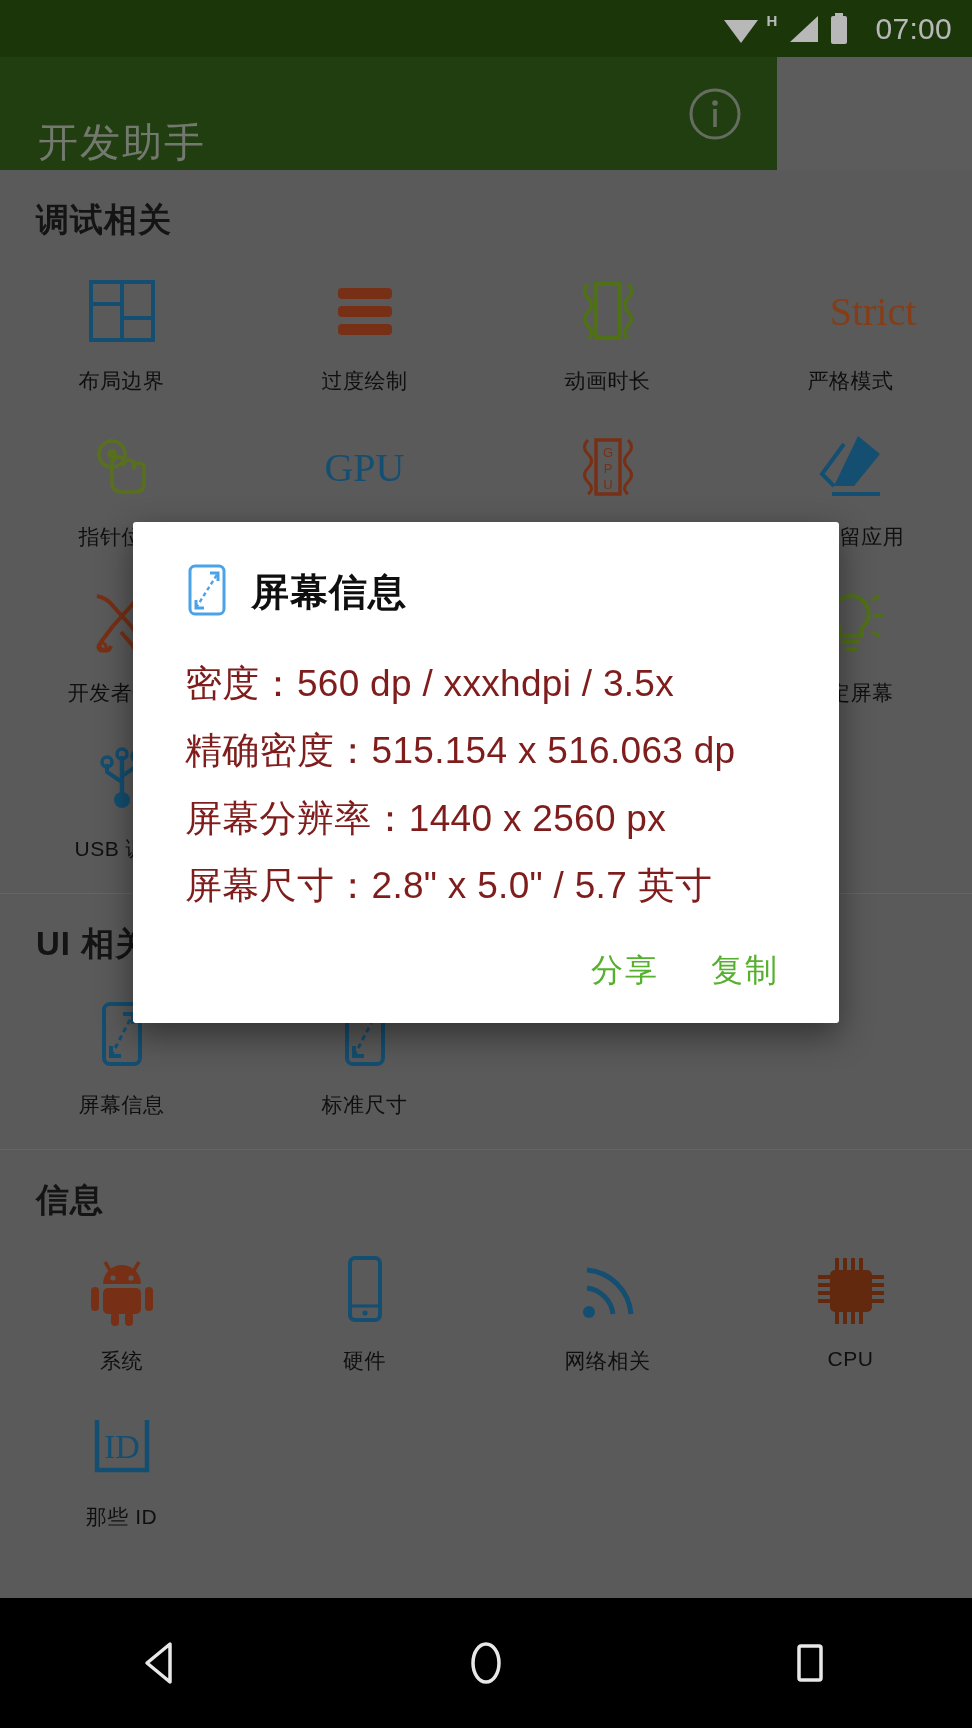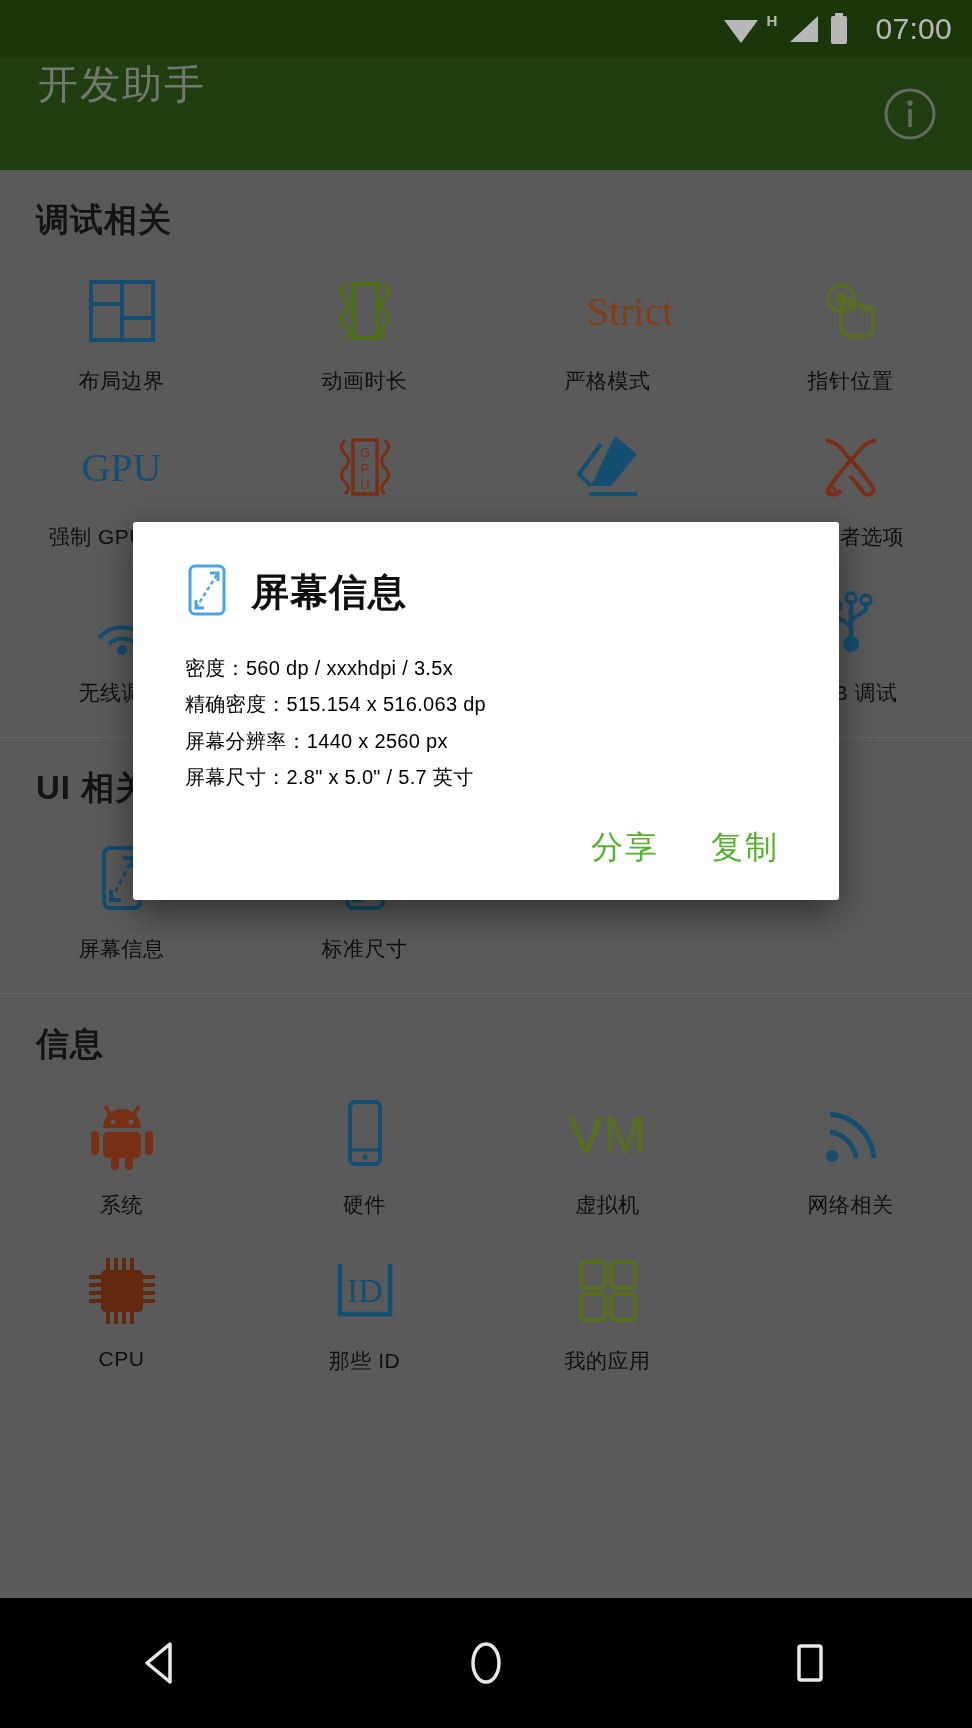--- a/index.html
+++ b/index.html
@@ -20,23 +20,23 @@
   }
   .sb-icon{ display:block; }
   .sb-clock{
     color:#ffffff; font-size:30px; letter-spacing:.3px;
     font-family:"Liberation Sans",sans-serif; margin-left:17px;
   }
   .sb-h{ color:#ffffff; font-size:15px; position:relative; top:-8px; left:-2px; font-weight:700;}
 
   
   .appbar{
-    position:absolute; top:57px; left:0; width:972px; height:113px;
+    position:absolute; top:57px; left:0; width:777px; height:113px;
     background:#2f5718;
-    display:flex; align-items:flex-start;
+    display:flex; align-items:flex-end;
   }
   .appbar-title{
     color:#a0a89a; font-size:40px; margin-left:38px; letter-spacing:2px;
   }
   .appbar-action{
     position:absolute; right:34px; top:50%; transform:translateY(-50%);
     width:56px; height:56px; display:flex; align-items:center; justify-content:center;
   }
 
   
@@ -74,21 +74,21 @@
   .dialog{
     position:absolute; left:133px; top:522px; width:706px;
     background:#ffffff; border-radius:3px;
     box-shadow:0 12px 34px rgba(0,0,0,.45);
     padding:42px 38px 16px 38px;
   }
   .dlg-head{ display:flex; align-items:center; gap:22px; margin-bottom:30px; padding-left:14px;}
   .dlg-title{ font-size:38px; font-weight:700; color:#0f0f0f; letter-spacing:1px; }
   .dlg-body{ padding-left:14px; }
   .dlg-row{
-    font-size:20px; color:#000000; line-height:1.82; white-space:nowrap;
+    font-size:37px; color:#7f1d1d; line-height:1.82; white-space:nowrap;
     letter-spacing:.3px;
   }
   .dlg-actions{
     display:flex; justify-content:flex-end; gap:52px;
     padding:30px 22px 14px 0;
   }
   .dlg-btn{
     font-size:32px; color:#55b02e; background:none; border:none;
     cursor:pointer; letter-spacing:2px; font-family:Liberation Serif, serif;
   }
@@ -144,20 +144,30 @@
           <div class="cell">
             <div class="cell-icon">
               <svg width="74" height="74" viewBox="0 0 74 74">
                 <rect x="6" y="8" width="62" height="58" fill="none" stroke="#1d6d9c" stroke-width="4"></rect>
                 <line x1="37" y1="8" x2="37" y2="66" stroke="#1d6d9c" stroke-width="4"></line>
                 <line x1="6" y1="30" x2="37" y2="30" stroke="#1d6d9c" stroke-width="4"></line>
                 <line x1="37" y1="44" x2="68" y2="44" stroke="#1d6d9c" stroke-width="4"></line>
               </svg>
             </div>
             <div class="cell-label">布局边界</div>
+          </div>
+          <div class="cell">
+            <div class="cell-icon">
+              <svg width="74" height="74" viewBox="0 0 74 74">
+                <rect x="10" y="14" width="54" height="11" rx="4" fill="#a6431f"></rect>
+                <rect x="10" y="32" width="54" height="11" rx="4" fill="#a6431f"></rect>
+                <rect x="10" y="50" width="54" height="11" rx="4" fill="#a6431f"></rect>
+              </svg>
+            </div>
+            <div class="cell-label">过度绘制</div>
           </div>
           <div class="cell">
             <div class="cell-icon">
               <svg width="74" height="74" viewBox="0 0 74 74">
                 <rect x="25" y="10" width="24" height="54" fill="none" stroke="#6f9c21" stroke-width="4"></rect>
                 <path d="M17 10 q-7 7 0 14 q7 7 0 14 q-7 7 0 14 q7 7 0 12" fill="none" stroke="#6f9c21" stroke-width="3.5"></path>
                 <path d="M57 10 q7 7 0 14 q-7 7 0 14 q7 7 0 14 q-7 7 0 12" fill="none" stroke="#6f9c21" stroke-width="3.5"></path>
               </svg>
             </div>
             <div class="cell-label">动画时长</div>
@@ -315,26 +325,20 @@
           </div>
           <div class="cell">
             <div class="cell-icon">
               <svg width="74" height="74" viewBox="0 0 74 74">
                 <rect x="22" y="4" width="30" height="62" rx="5" fill="none" stroke="#1d6d9c" stroke-width="4"></rect>
                 <line x1="22" y1="52" x2="52" y2="52" stroke="#1d6d9c" stroke-width="3"></line>
                 <circle cx="37" cy="59" r="2.6" fill="#1d6d9c"></circle>
               </svg>
             </div>
             <div class="cell-label">硬件</div>
-          </div>
-          <div class="cell">
-            <div class="cell-icon">
-              <span class="txtico" style="color:#7b9c2a;font-family:'Liberation Sans',sans-serif;font-size:52px;">VM</span>
-            </div>
-            <div class="cell-label">虚拟机</div>
           </div>
           <div class="cell">
             <div class="cell-icon">
               <svg width="74" height="74" viewBox="0 0 74 74">
                 <path d="M16 16 a48 48 0 0 1 44 44" fill="none" stroke="#1d6d9c" stroke-width="5"></path>
                 <path d="M16 34 a30 30 0 0 1 26 26" fill="none" stroke="#1d6d9c" stroke-width="5"></path>
                 <circle cx="18" cy="58" r="6" fill="#1d6d9c"></circle>
               </svg>
             </div>
             <div class="cell-label">网络相关</div>
@@ -367,31 +371,20 @@
           </div>
           <div class="cell">
             <div class="cell-icon">
               <svg width="74" height="74" viewBox="0 0 74 74">
                 <path d="M12 10 L12 60 L62 60 L62 10" fill="none" stroke="#1d6d9c" stroke-width="4.5"></path>
                 <text x="37" y="48" font-size="34" fill="#1d6d9c" text-anchor="middle" font-family="Liberation Serif, serif">ID</text>
               </svg>
             </div>
             <div class="cell-label">那些 ID</div>
           </div>
-          <div class="cell">
-            <div class="cell-icon">
-              <svg width="74" height="74" viewBox="0 0 74 74">
-                <rect x="10" y="8" width="24" height="26" rx="4" fill="none" stroke="#7b9c2a" stroke-width="4"></rect>
-                <rect x="40" y="8" width="24" height="26" rx="4" fill="none" stroke="#7b9c2a" stroke-width="4"></rect>
-                <rect x="10" y="40" width="24" height="26" rx="4" fill="none" stroke="#7b9c2a" stroke-width="4"></rect>
-                <rect x="40" y="40" width="24" height="26" rx="4" fill="none" stroke="#7b9c2a" stroke-width="4"></rect>
-              </svg>
-            </div>
-            <div class="cell-label">我的应用</div>
-          </div>
         </div>
       </div>
     </div>
 
   <div class="scrim" style="background: rgba(0, 0, 0, 0.28);"></div>
   <div class="dialog">
     <div class="dlg-head">
       <span>
         <svg width="44" height="52" viewBox="0 0 44 52">
           <rect x="5" y="2" width="34" height="48" rx="5" fill="none" stroke="#4aa3ea" stroke-width="3"></rect>

